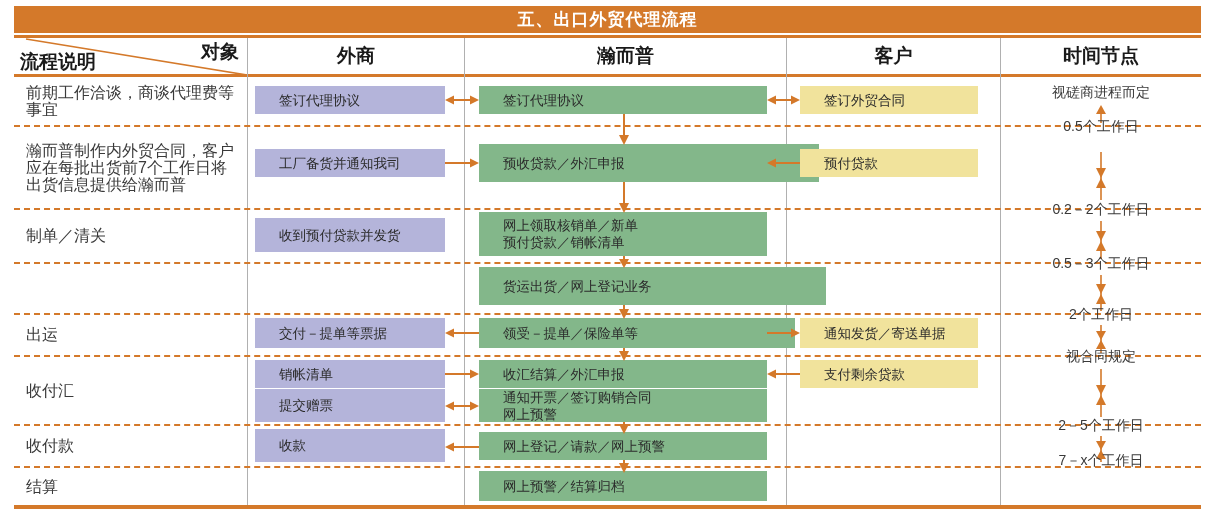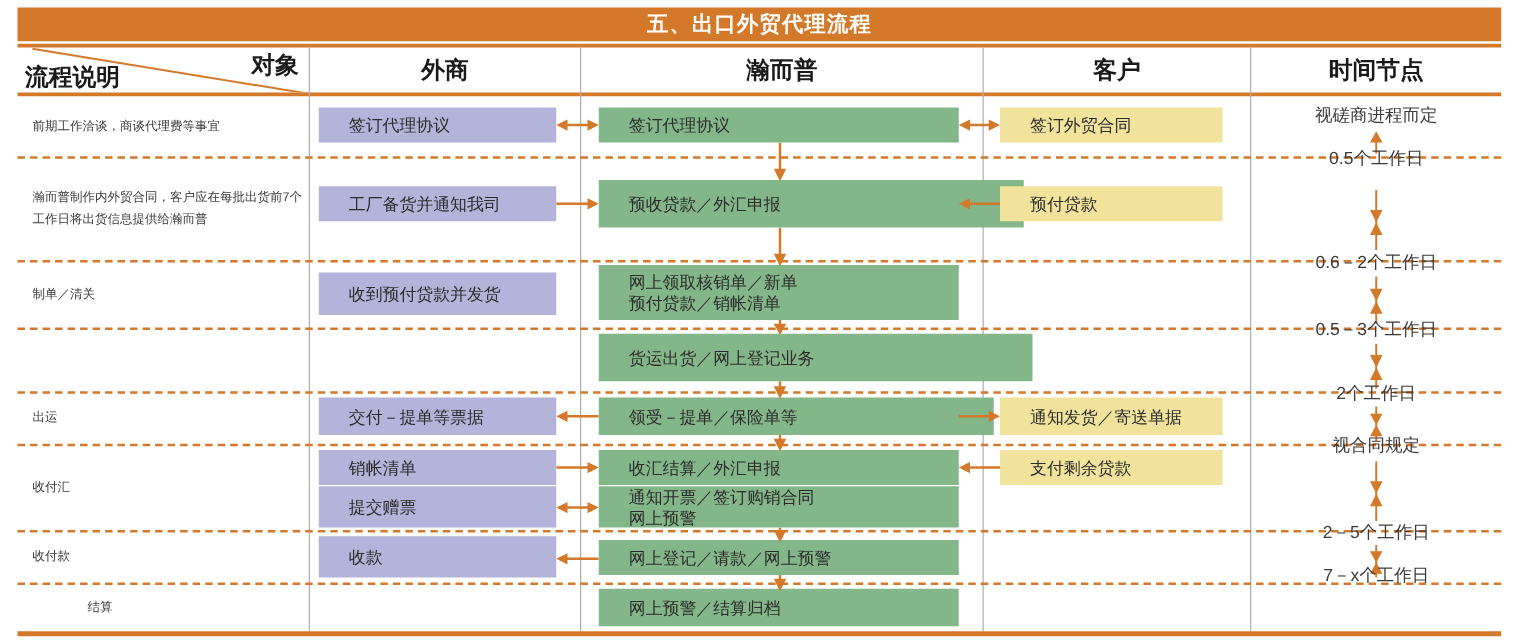--- a/index.html
+++ b/index.html
@@ -61,21 +61,21 @@
 
   
   .rdash {
     position: absolute; left: 14px; width: 1187px; height: 0;
     border-top: 2px dashed #d4792a;
   }
 
   
   .desc {
     position: absolute; left: 26px; width: 216px;
-    font-size: 10px; line-height: 17px; color: #3a3a3a;
+    font-size: 16px; line-height: 17px; color: #3a3a3a;
     display: flex; align-items: center;
   }
 
   
   .box {
     position: absolute;
     display: flex; align-items: center;
     font-size: 13.5px; line-height: 17px; color: #2b2b2b;
     padding-left: 24px;
   }
@@ -131,21 +131,21 @@
   <div class="rdash" style="top:424px;"></div>
   <div class="rdash" style="top:466px;"></div>
   <div class="rule-bottom"></div>
 
   <div class="desc" style="top:79px;  height:44px;">前期工作洽谈，商谈代理费等事宜</div>
   <div class="desc" style="top:129px; height:76px;">瀚而普制作内外贸合同，客户应在每批出货前7个工作日将出货信息提供给瀚而普</div>
   <div class="desc" style="top:212px; height:46px;">制单／清关</div>
   <div class="desc" style="top:317px; height:34px;">出运</div>
   <div class="desc" style="top:359px; height:62px;">收付汇</div>
   <div class="desc" style="top:428px; height:34px;">收付款</div>
-  <div class="desc" style="top:470px; height:32px;margin-left:44px;">结算</div>
+  <div class="desc" style="top:470px; height:32px;">结算</div>
 
   <div class="box box-purple" style="left:255px; top:86px; width:190px; height:28px;">签订代理协议</div>
   <div class="box box-green" style="left:479px; top:86px; width:288px; height:28px;">签订代理协议</div>
   <div class="box box-yellow" style="left:800px; top:86px; width:178px; height:28px;">签订外贸合同</div>
 
   <div class="harrow" style="left:445px; top:93px; width:34px;">
     <svg width="34" height="14" viewBox="0 0 34 14">
       <line x1="6" y1="7" x2="28" y2="7" stroke="#d4792a" stroke-width="2"></line>
       <polygon points="0,7 9,2.5 9,11.5" fill="#d4792a"></polygon>
       <polygon points="34,7 25,2.5 25,11.5" fill="#d4792a"></polygon>
@@ -290,21 +290,21 @@
 
   <div class="tnode" style="left:1001px; top:118px;">0.5个工作日</div>
   <div class="varrow" style="left:1093px; top:152px; height:48px;">
     <svg width="16" height="48" viewBox="0 0 16 48">
       <line x1="8" y1="0" x2="8" y2="48" stroke="#d4792a" stroke-width="1.6"></line>
       <polygon points="8,26 3,16 13,16" fill="#d4792a"></polygon>
       <polygon points="8,26 3,36 13,36" fill="#d4792a"></polygon>
     </svg>
   </div>
 
-  <div class="tnode" style="left:1001px; top:201px;">0.6－2个工作日</div>
+  <div class="tnode" style="left:1001px; top:201px;">0.2－2个工作日</div>
   <div class="varrow" style="left:1093px; top:221px; height:38px;">
     <svg width="16" height="38" viewBox="0 0 16 38">
       <line x1="8" y1="0" x2="8" y2="38" stroke="#d4792a" stroke-width="1.6"></line>
       <polygon points="8,20 3,10 13,10" fill="#d4792a"></polygon>
       <polygon points="8,20 3,30 13,30" fill="#d4792a"></polygon>
     </svg>
   </div>
 
   <div class="tnode" style="left:1001px; top:255px;">0.5－3个工作日</div>
   <div class="varrow" style="left:1093px; top:275px; height:36px;">

